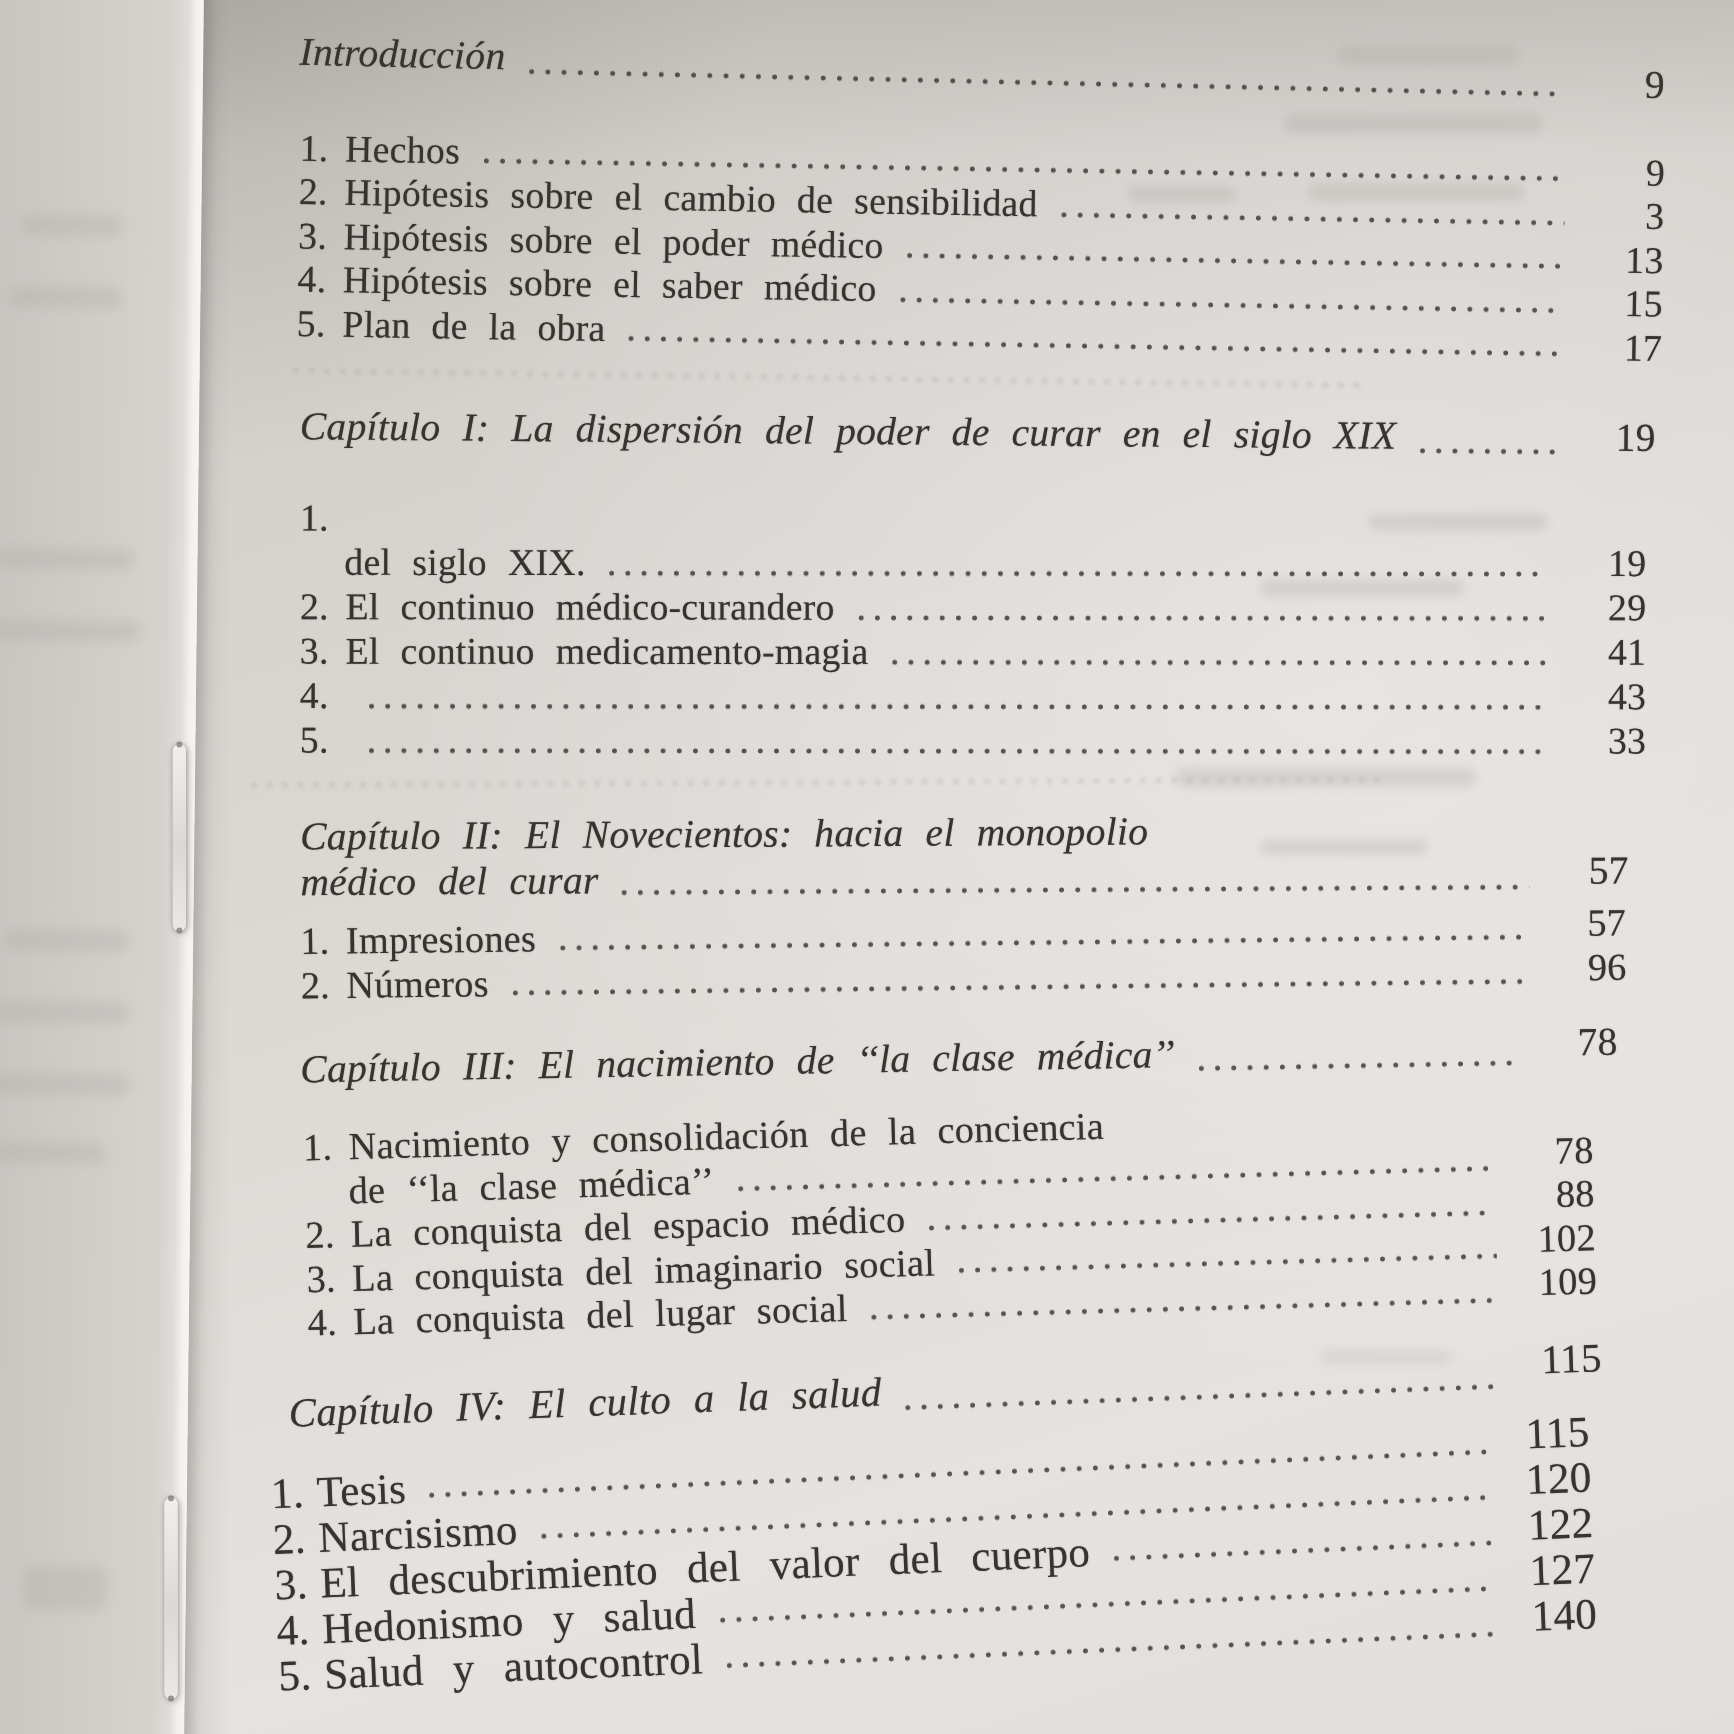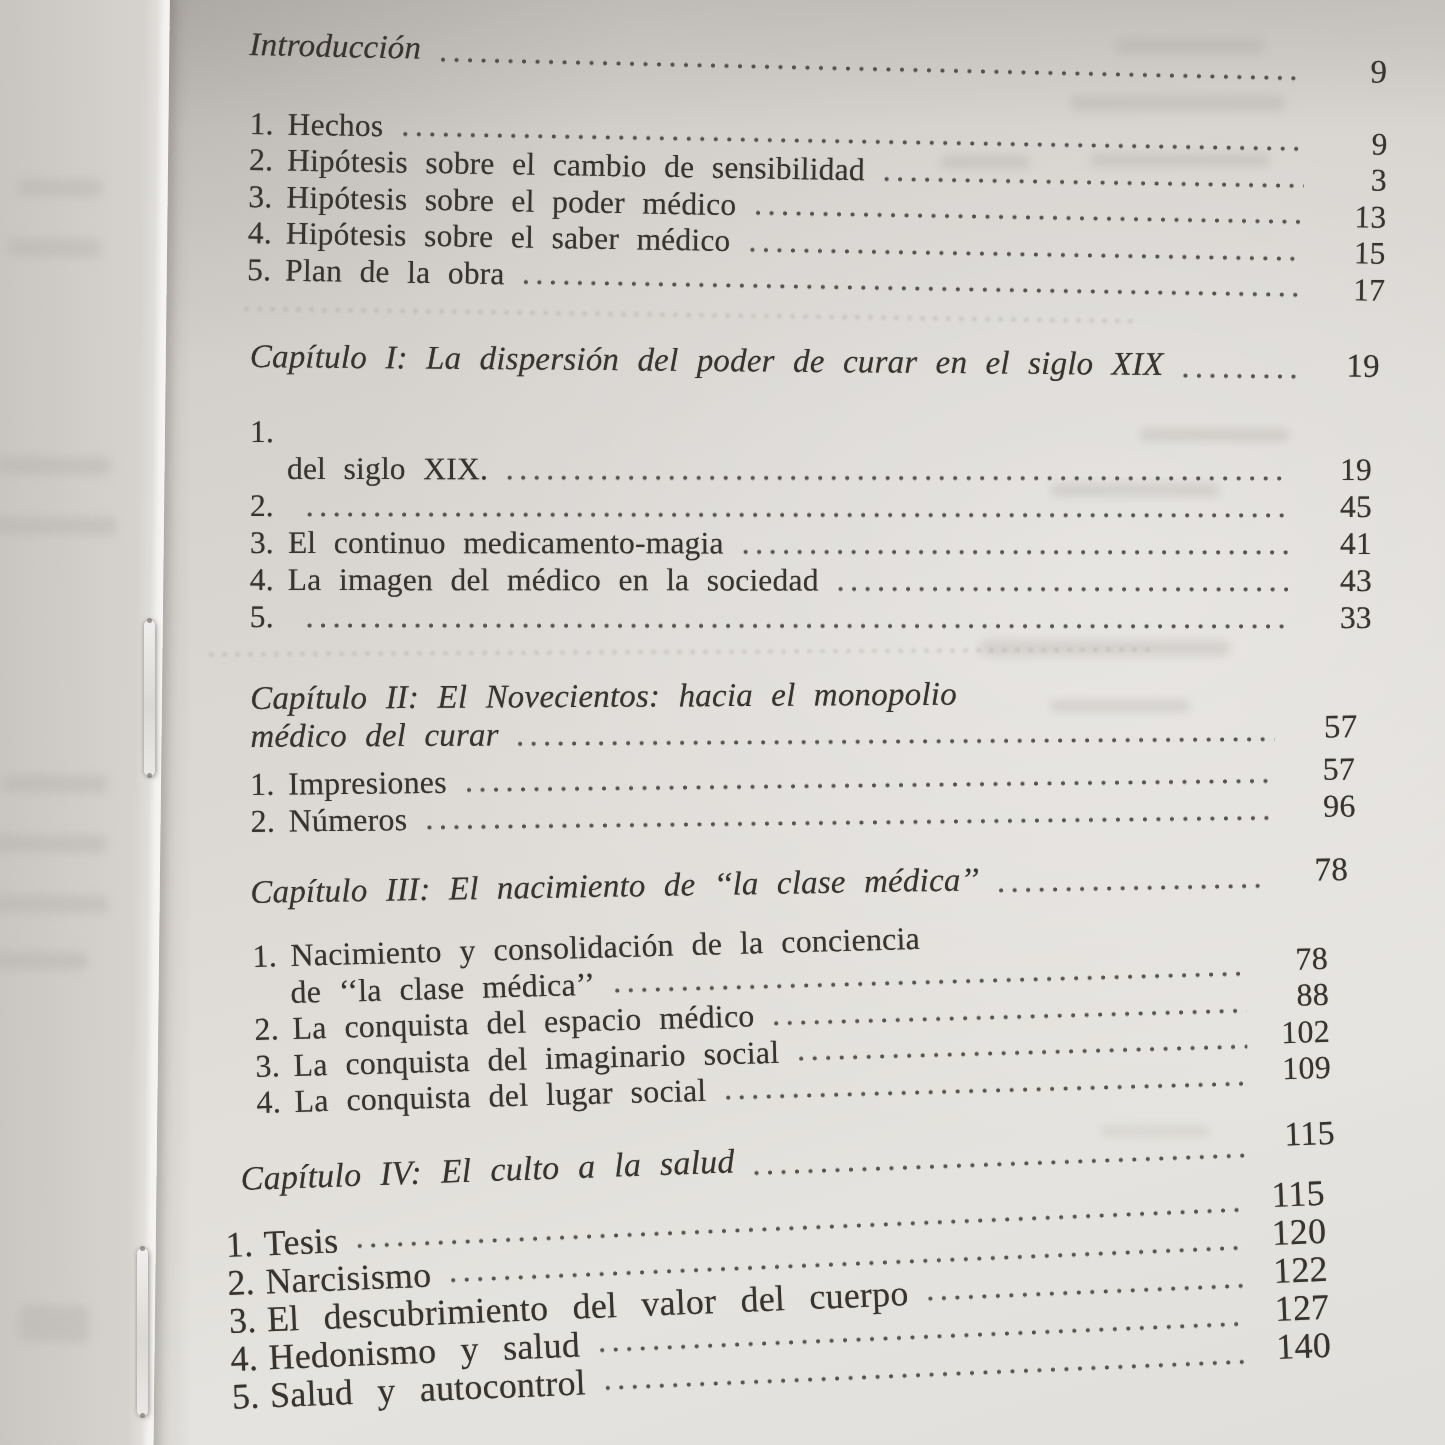--- a/index.html
+++ b/index.html
@@ -138,32 +138,32 @@
           <div class="row">
             <span class="num">1.</span>
           </div>
           <div class="row indent">
             <span class="txt">del siglo XIX.</span>
             <span class="leader"></span>
             <span class="pnum">19</span>
           </div>
           <div class="row">
             <span class="num">2.</span>
-            <span class="leader"></span>
-            <span class="pnum">45</span>
+            <span class="txt">El continuo médico-curandero</span>
+            <span class="leader"></span>
+            <span class="pnum">29</span>
           </div>
           <div class="row">
             <span class="num">3.</span>
             <span class="txt">El continuo medicamento-magia</span>
             <span class="leader"></span>
             <span class="pnum">41</span>
           </div>
           <div class="row">
             <span class="num">4.</span>
-            <span class="txt">La imagen del médico en la sociedad</span>
             <span class="leader"></span>
             <span class="pnum">43</span>
           </div>
           <div class="row">
             <span class="num">5.</span>
             <span class="leader"></span>
             <span class="pnum">33</span>
           </div>
         </div>
         <div class="sec sec4 heading">

